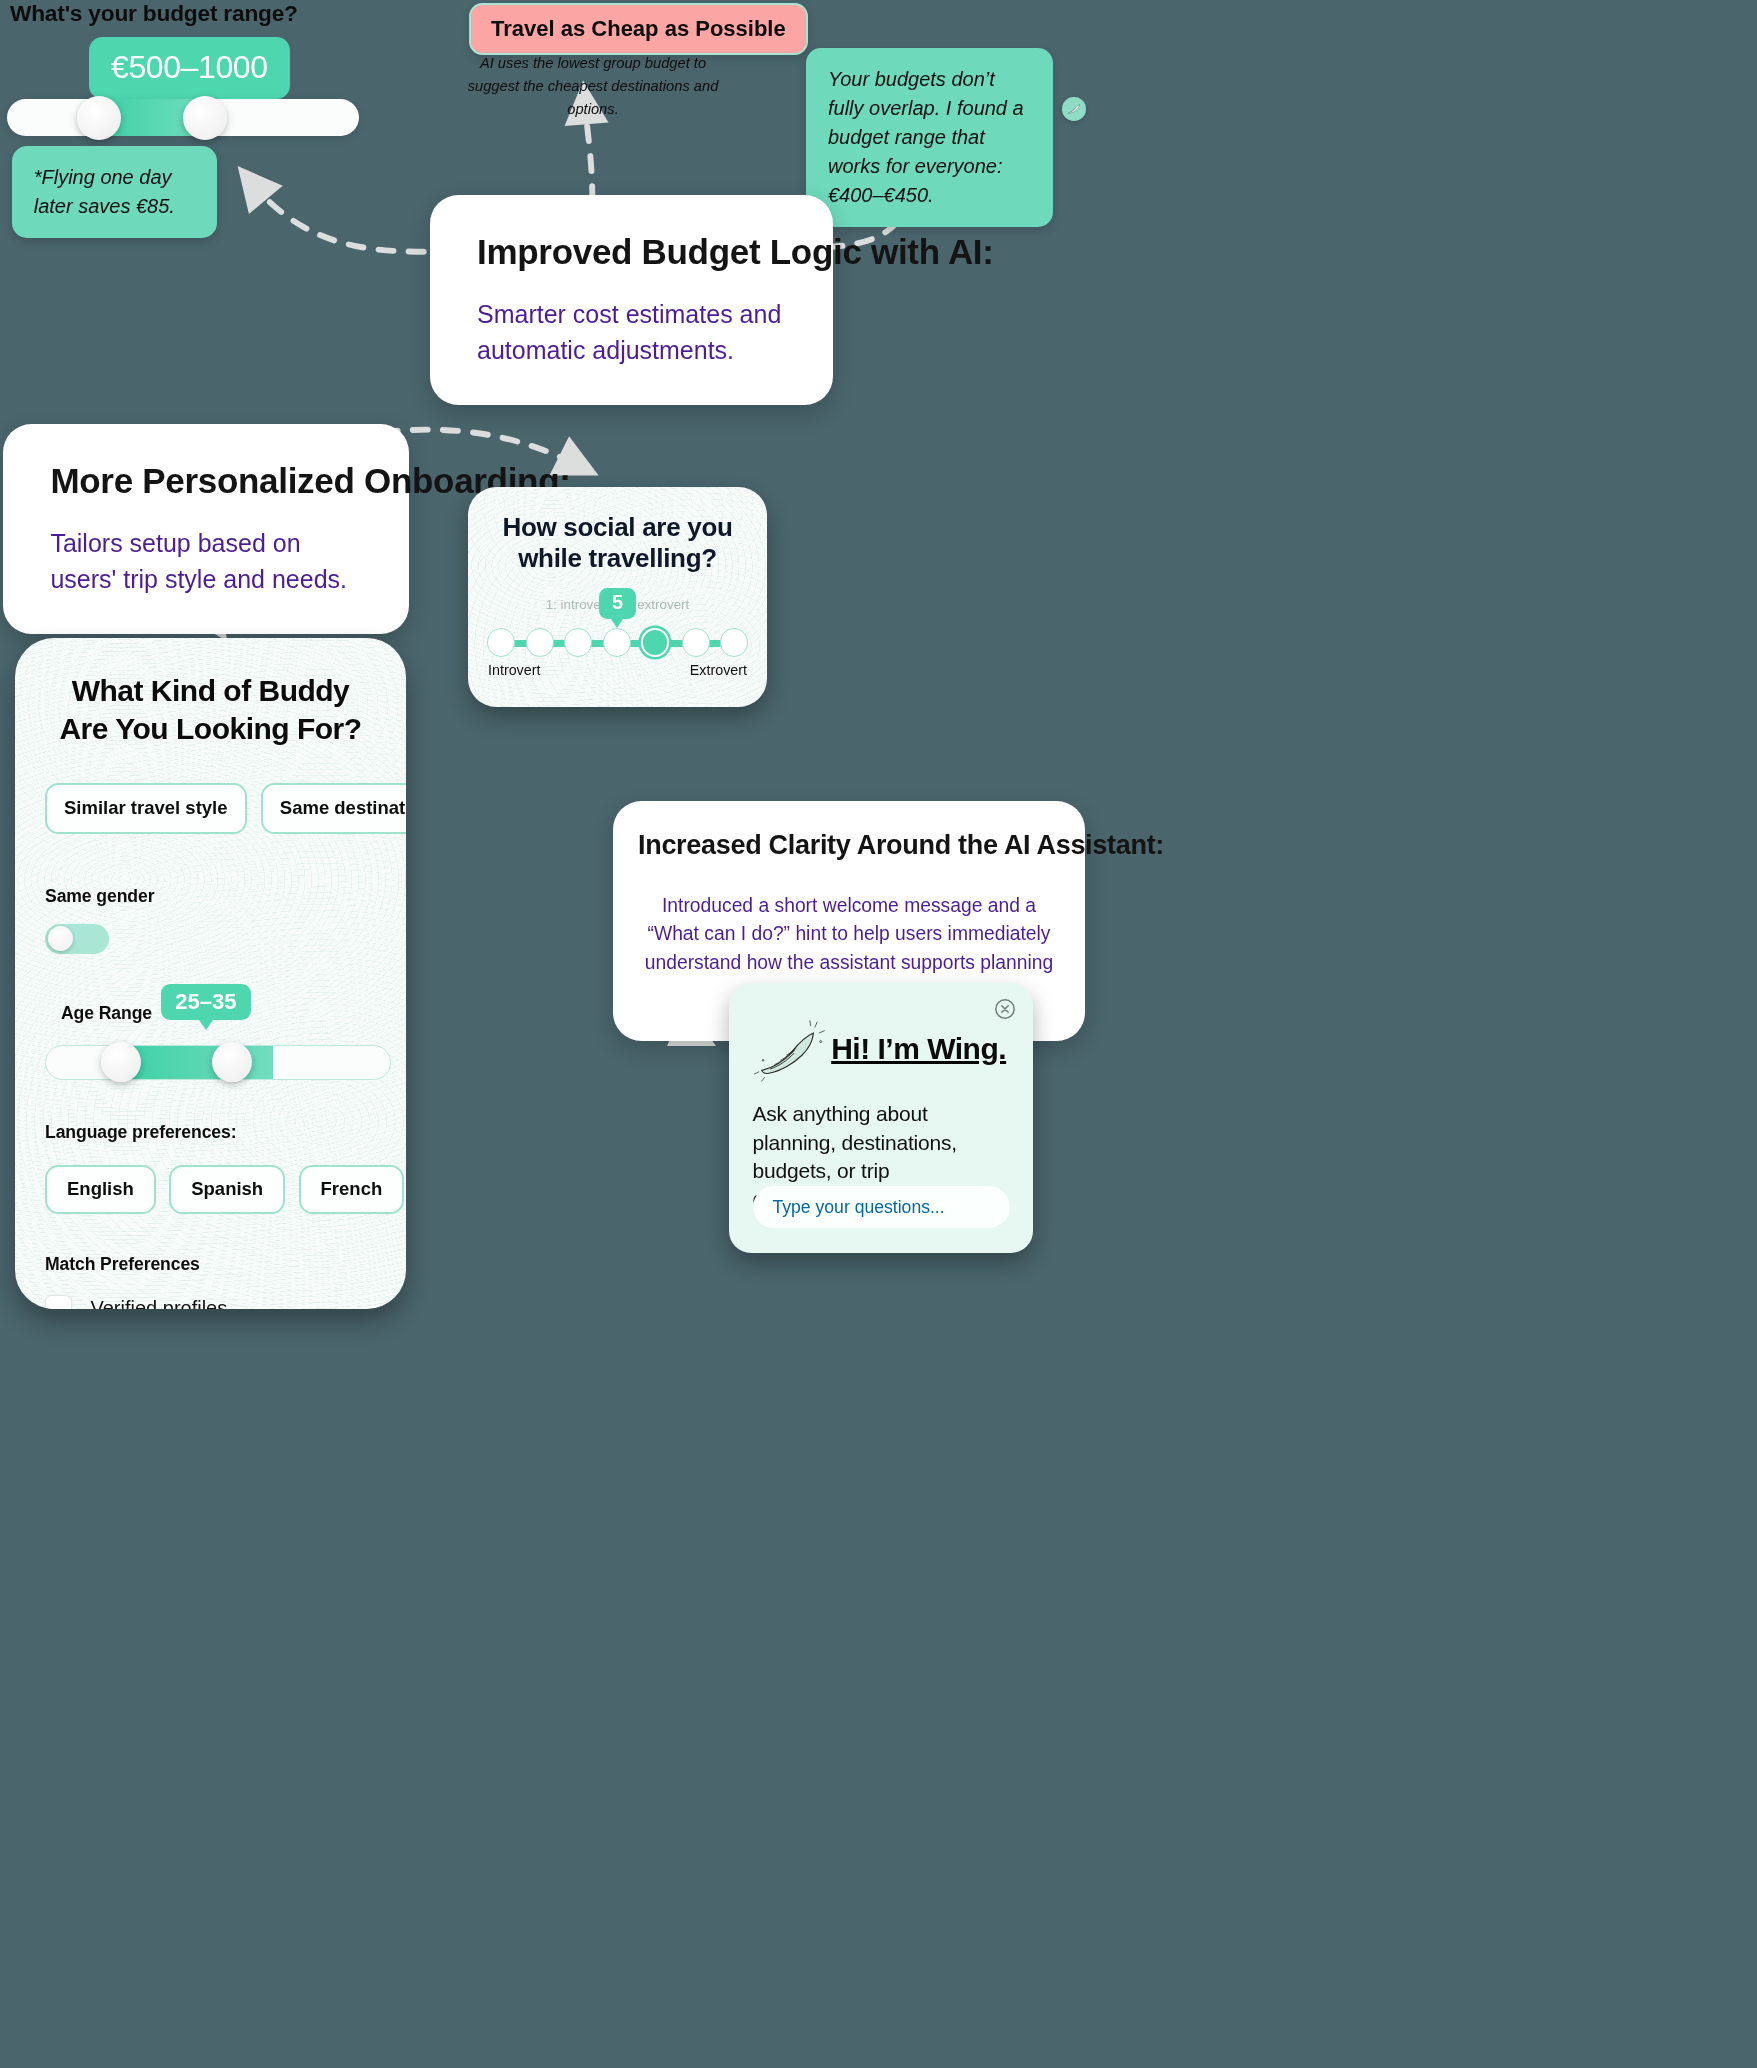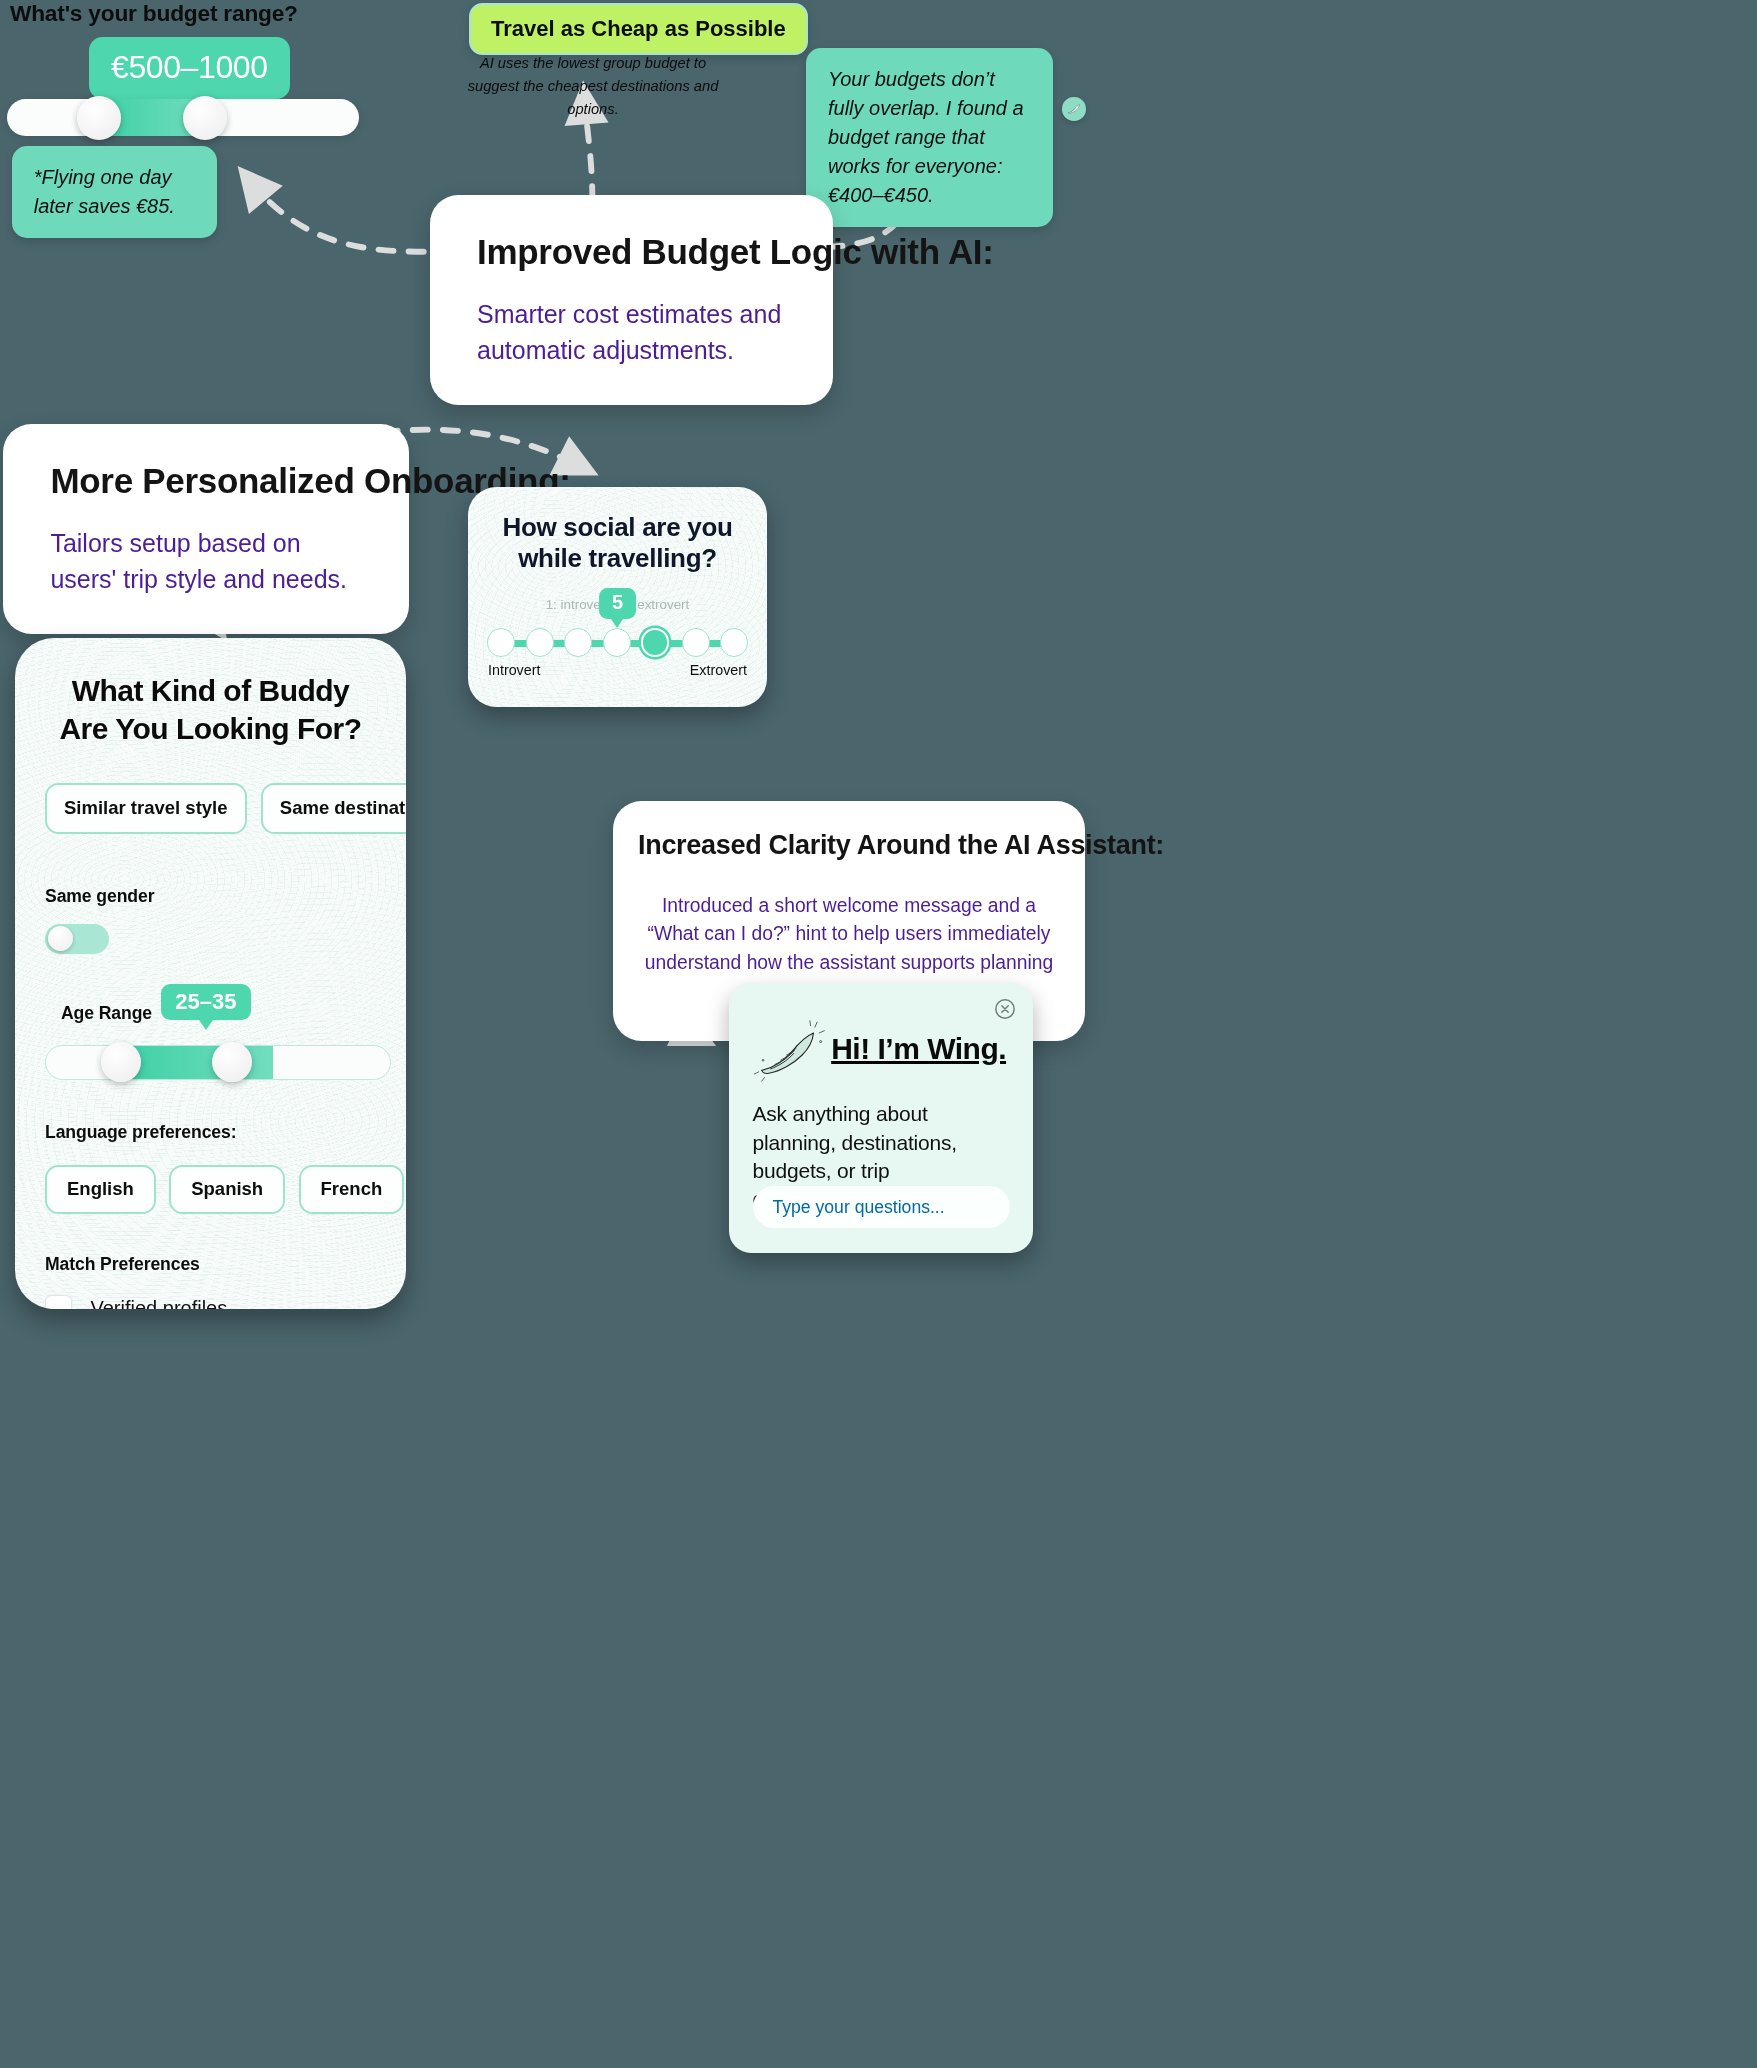--- a/index.html
+++ b/index.html
@@ -86,21 +86,21 @@
     box-shadow: 0 2.5px 7.6px rgba(0,0,0,.25);
   }
   #budget-slider { left: 6.7px; top: 99px; width: 352px; height: 37px; }
   #budget-slider .range-fill { left: 92px; right: 153px; }
   #budget-slider .range-knob { width: 44px; height: 44px; top: -3.4px; }
   #budget-note { left: 11.7px; top: 146px; width: 205px; }
 
   
   #travel-chip {
     left: 469px; top: 3.4px;
-    background: #bef264;
+    background: #fca5a5;
     border: 2.5px solid #a9e4d3;
     border-radius: 13.4px;
     padding: 11px 20px;
     font-size: 22px; font-weight: 700; color: #0d0d0d;
     box-shadow: 0 3.4px 10px rgba(0,0,0,.14);
   }
   #travel-chip-sub {
     left: 467px; top: 52px;
     width: 252px;
     font-style: italic; font-size: 14.7px; color: #0c0c0c;

